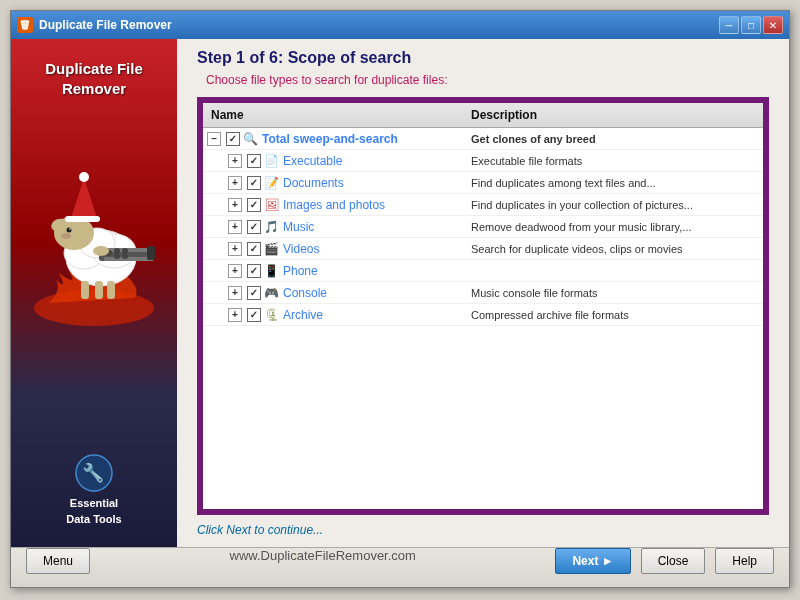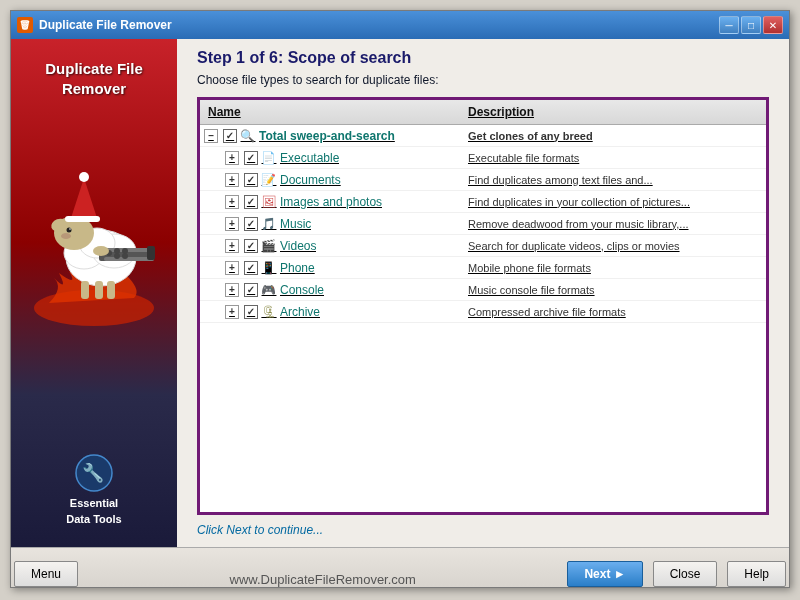--- a/index.html
+++ b/index.html
@@ -133,31 +133,31 @@
 
     .step-title {
       font-size: 16px;
       font-weight: bold;
       color: #1a1a6a;
       margin-bottom: 6px;
     }
 
     .step-subtitle {
       font-size: 12px;
-      color: #0f172a;
+      color: #be185d;
       margin-bottom: 10px;
+      margin-left: 9px;
     }
 
     .tree-table {
-      border: 3px solid #701a75;
+      border: 6px solid #701a75;
       background: white;
       flex: 1;
       overflow-y: auto;
       overflow-x: hidden;
-      text-decoration: underline;
     }
 
     .tree-header {
       display: flex;
       background: linear-gradient(to bottom, #e8e8e8, #d8d8d8);
       border-bottom: 1px solid #aaa;
       padding: 3px 0;
     }
 
     .tree-header-cell {
@@ -239,21 +239,21 @@
       height: 16px;
       flex-shrink: 0;
       display: flex;
       align-items: center;
       justify-content: center;
       font-size: 12px;
     }
 
     .row-label {
       font-size: 12px;
-      color: #0f766e;
+      color: #3b82f6;
       white-space: nowrap;
       overflow: hidden;
     }
 
     .indent {
       width: 18px;
       flex-shrink: 0;
     }
 
     .status-text {
@@ -261,22 +261,22 @@
       font-size: 12px;
       color: #0369a1;
       font-style: italic;
     }
 
     .bottom-bar {
       height: 40px;
       background: linear-gradient(to bottom, #e8e4de, #d8d4ce);
       border-top: 1px solid #aaa;
       display: flex;
-      align-items: flex-end;
-      padding: 0 3px;
+      align-items: flex-start;
+      padding: 0 15px;
       gap: 10px;
       flex-shrink: 0;
     }
 
     .btn {
       height: 26px;
       padding: 0 16px;
       border: 1px solid #888;
       background: linear-gradient(to bottom, #f5f3f0, #ddd);
       cursor: pointer;
@@ -471,21 +471,20 @@
         </div>
 
         <div class="tree-row">
           <div class="row-name-col">
             <div class="indent"></div>
             <div class="expand-btn">+</div>
             <div class="checkbox checked"></div>
             <div class="row-icon icon-phone">📱</div>
             <span class="row-label">Phone</span>
           </div>
-          <div class="row-desc-col">Mobile phone file formats</div>
         </div>
 
         <div class="tree-row">
           <div class="row-name-col">
             <div class="indent"></div>
             <div class="expand-btn">+</div>
             <div class="checkbox checked"></div>
             <div class="row-icon icon-console">🎮</div>
             <span class="row-label">Console</span>
           </div>

